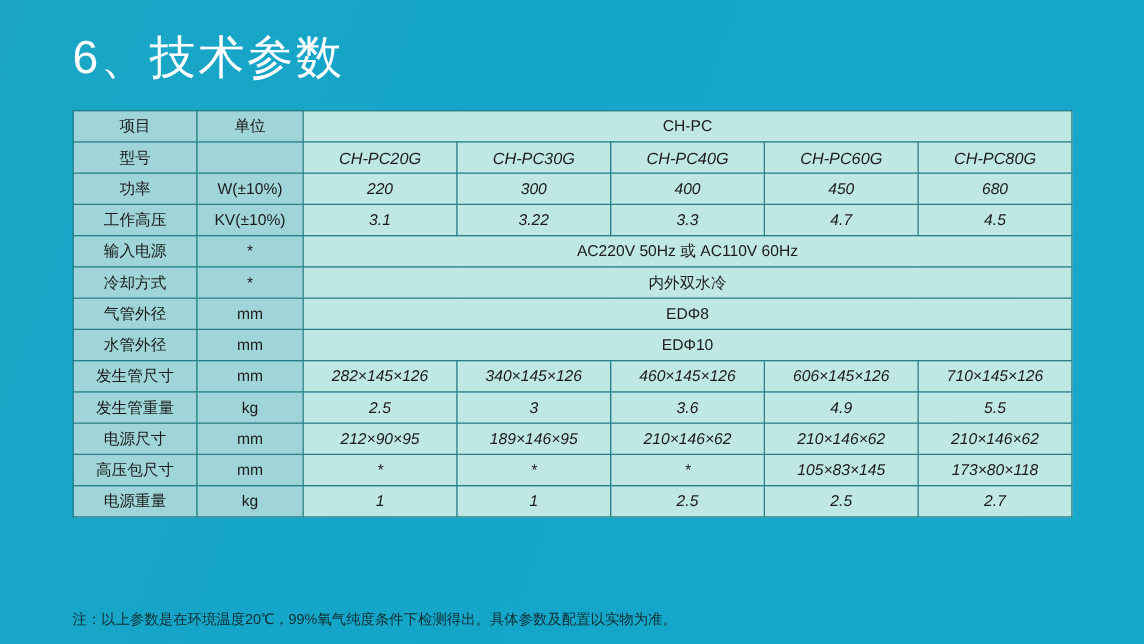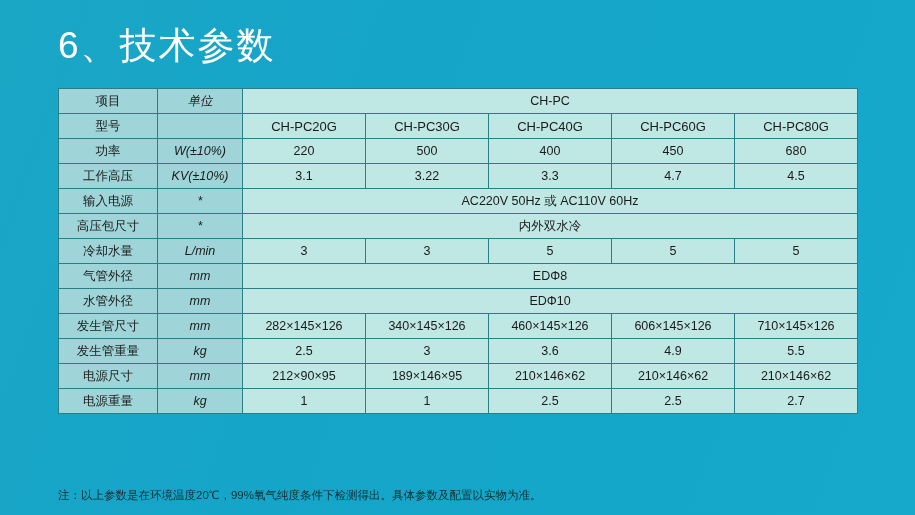--- a/index.html
+++ b/index.html
@@ -53,25 +53,25 @@
   }
   td.c-label {
     background: #9fd5d8;
     width: 94px;
     font-size: 13px;
   }
   td.c-unit {
     background: #9fd5d8;
     width: 80px;
     font-size: 12.5px;
-    font-style: italic;
   }
   td.c-val {
     background: #bfe7e4;
     width: 125px;
+    font-style: italic;
   }
   td.c-val.head {
     background: #bfe7e4;
     font-size: 13px;
   }
   td.c-span {
     background: #bfe7e4;
     font-size: 13px;
   }
   .note {
@@ -105,21 +105,21 @@
           <td class="c-val head">CH-PC30G</td>
           <td class="c-val head">CH-PC40G</td>
           <td class="c-val head">CH-PC60G</td>
           <td class="c-val head">CH-PC80G</td>
         </tr>
 
         <tr>
           <td class="c-label">功率</td>
           <td class="c-unit">W(±10%)</td>
           <td class="c-val">220</td>
-          <td class="c-val">500</td>
+          <td class="c-val">300</td>
           <td class="c-val">400</td>
           <td class="c-val">450</td>
           <td class="c-val">680</td>
         </tr>
 
 
         <tr>
           <td class="c-label">工作高压</td>
           <td class="c-unit">KV(±10%)</td>
           <td class="c-val">3.1</td>
@@ -129,34 +129,25 @@
           <td class="c-val">4.5</td>
         </tr>
 
         <tr>
           <td class="c-label">输入电源</td>
           <td class="c-unit">*</td>
           <td class="c-span" colspan="5">AC220V 50Hz 或 AC110V 60Hz</td>
         </tr>
 
         <tr>
-          <td class="c-label">高压包尺寸</td>
+          <td class="c-label">冷却方式</td>
           <td class="c-unit">*</td>
           <td class="c-span" colspan="5">内外双水冷</td>
         </tr>
 
-        <tr>
-          <td class="c-label">冷却水量</td>
-          <td class="c-unit">L/min</td>
-          <td class="c-val">3</td>
-          <td class="c-val">3</td>
-          <td class="c-val">5</td>
-          <td class="c-val">5</td>
-          <td class="c-val">5</td>
-        </tr>
 
         <tr>
           <td class="c-label">气管外径</td>
           <td class="c-unit">mm</td>
           <td class="c-span" colspan="5">EDΦ8</td>
         </tr>
 
         <tr>
           <td class="c-label">水管外径</td>
           <td class="c-unit">mm</td>
@@ -186,20 +177,29 @@
         <tr>
           <td class="c-label">电源尺寸</td>
           <td class="c-unit">mm</td>
           <td class="c-val">212×90×95</td>
           <td class="c-val">189×146×95</td>
           <td class="c-val">210×146×62</td>
           <td class="c-val">210×146×62</td>
           <td class="c-val">210×146×62</td>
         </tr>
 
+        <tr>
+          <td class="c-label">高压包尺寸</td>
+          <td class="c-unit">mm</td>
+          <td class="c-val">*</td>
+          <td class="c-val">*</td>
+          <td class="c-val">*</td>
+          <td class="c-val">105×83×145</td>
+          <td class="c-val">173×80×118</td>
+        </tr>
 
         <tr>
           <td class="c-label">电源重量</td>
           <td class="c-unit">kg</td>
           <td class="c-val">1</td>
           <td class="c-val">1</td>
           <td class="c-val">2.5</td>
           <td class="c-val">2.5</td>
           <td class="c-val">2.7</td>
         </tr>

